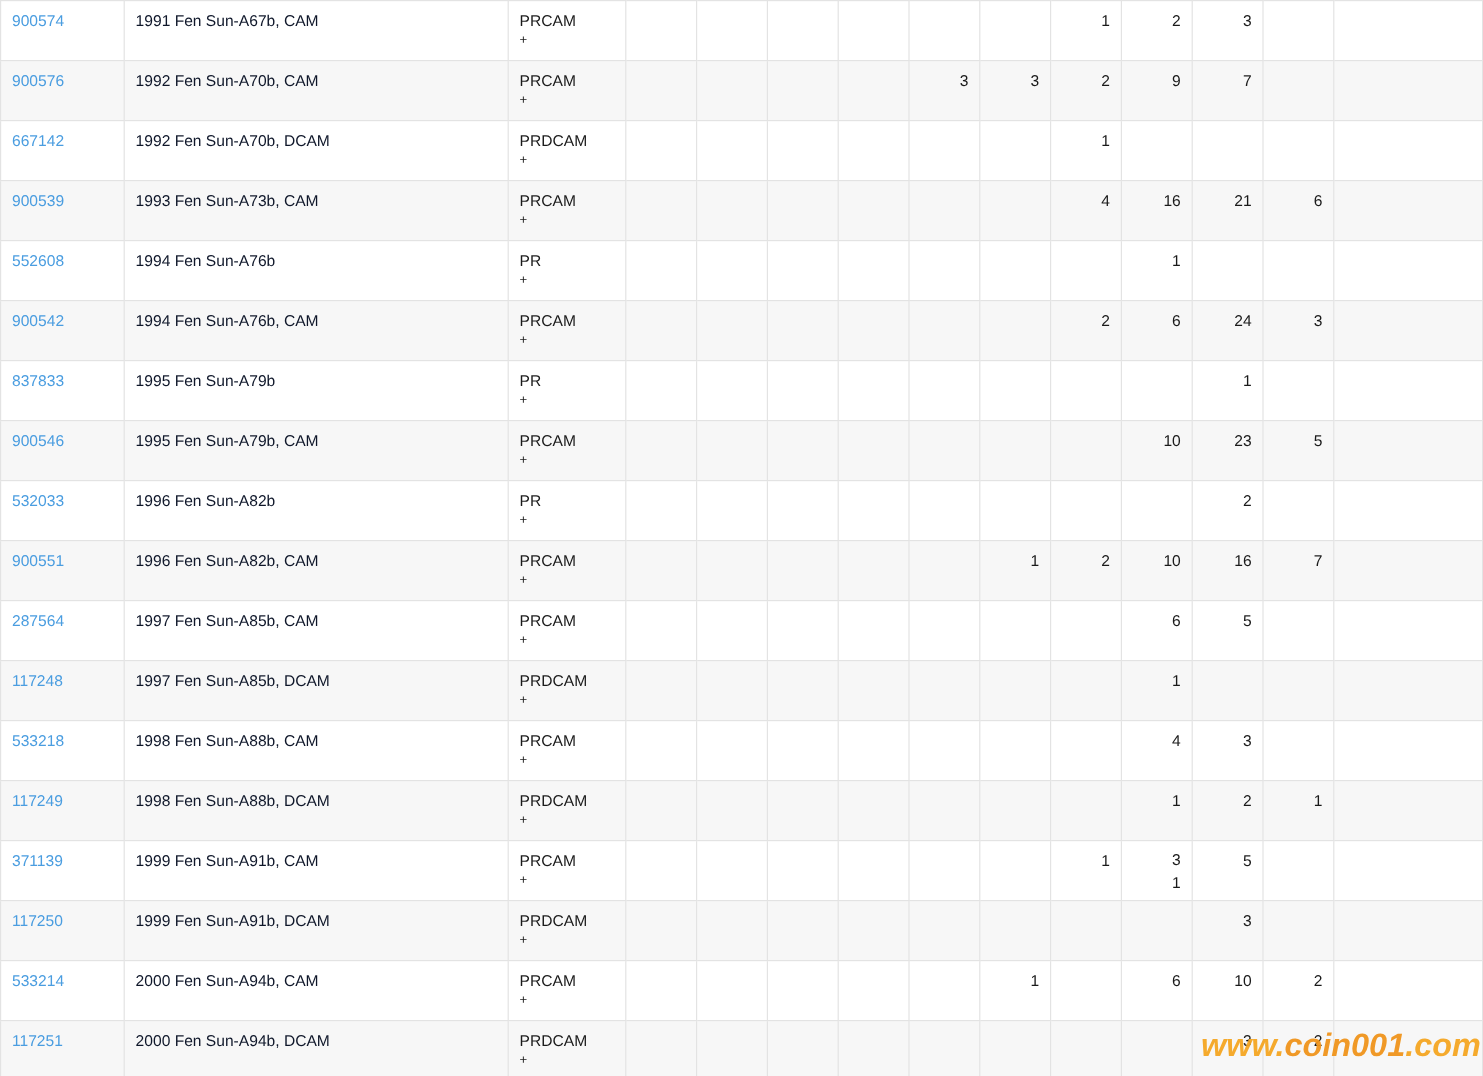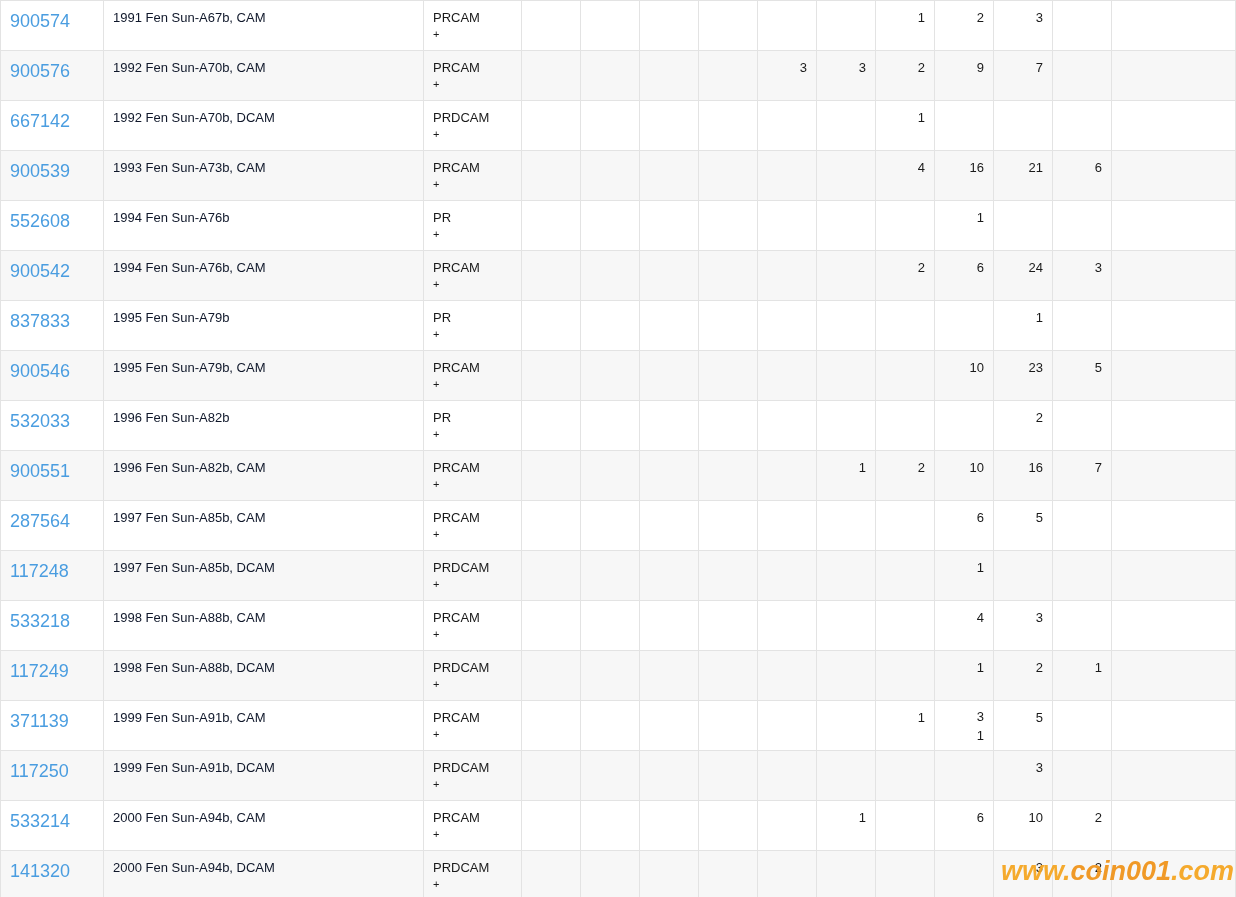--- a/index.html
+++ b/index.html
@@ -31,21 +31,21 @@
   tr.row-even td { background: #ffffff; }
   tr.row-odd  td { background: #f7f7f7; }
 
   .cell-inner {
     padding: 7px 9px 0 9px;
     line-height: 1.5;
     box-sizing: border-box;
   }
   .cell-id .cell-inner {
     color: #4a9de0;
-    font-size: 18px;
+    font-size: 13px;
   }
   .cell-desc .cell-inner {
     color: #0f172a;
     font-size: 13px;
     white-space: nowrap;
     overflow: hidden;
   }
   .cell-grade .cell-inner {
     color: #1a1a1a;
     font-size: 13px;
@@ -873,21 +873,21 @@
         <td class="cell-num">
           <div class="cell-inner">2</div>
         </td>
         <td class="cell-num">
           <div class="cell-inner"></div>
         </td>
         <td class="cell-num"></td>
       </tr>
       <tr class="row-odd">
         <td class="cell-id">
-          <div class="cell-inner">141320</div>
+          <div class="cell-inner">117251</div>
         </td>
         <td class="cell-desc">
           <div class="cell-inner">2000 Fen Sun-A94b, DCAM</div>
         </td>
         <td class="cell-grade">
           <div class="cell-inner"><span>PRDCAM</span><span class="plus">+</span></div>
         </td>
         <td class="cell-num">
           <div class="cell-inner"></div>
         </td>

